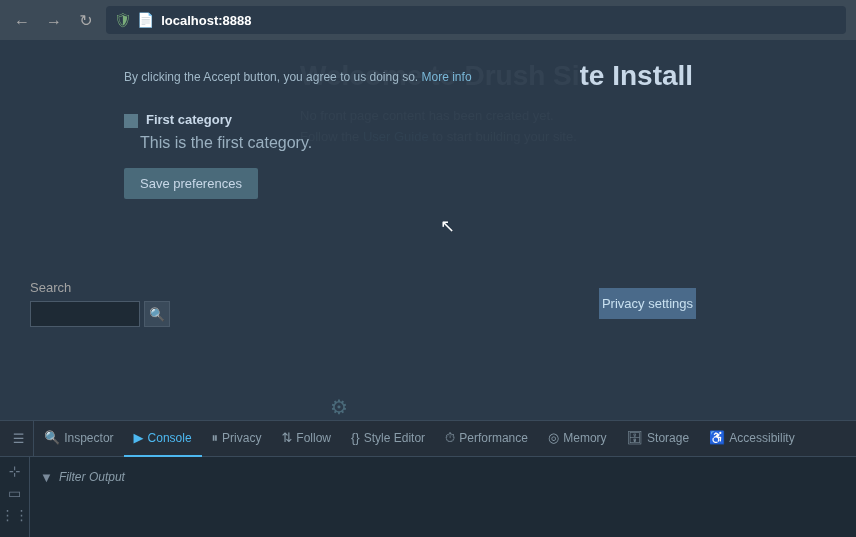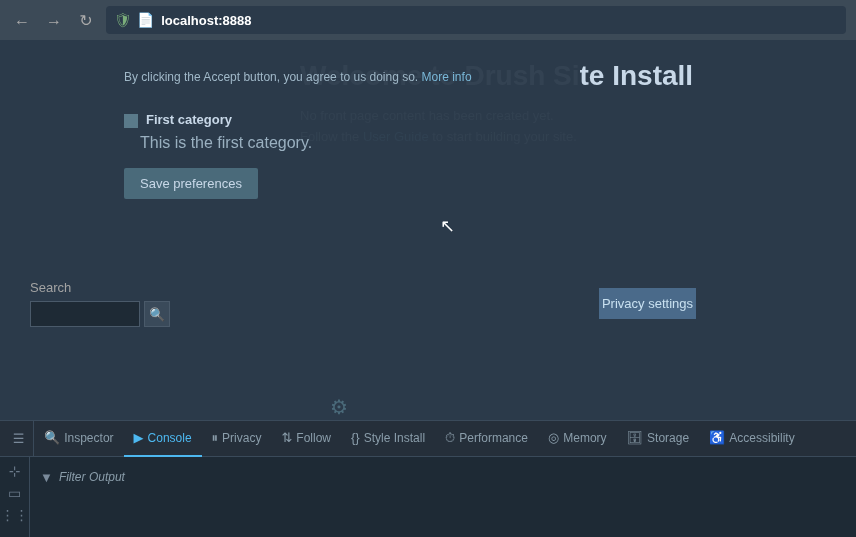--- a/index.html
+++ b/index.html
@@ -328,21 +328,21 @@
     <div class="dt-tab">
       <span class="dt-tab-icon">⏸</span>
       <span>Privacy</span>
     </div>
     <div class="dt-tab">
       <span class="dt-tab-icon">⇅</span>
       <span>Follow</span>
     </div>
     <div class="dt-tab">
       <span class="dt-tab-icon">{}</span>
-      <span>Style Install</span>
+      <span>Style Editor</span>
     </div>
     <div class="dt-tab">
       <span class="dt-tab-icon">⏱</span>
       <span>Performance</span>
     </div>
     <div class="dt-tab">
       <span class="dt-tab-icon">◎</span>
       <span>Memory</span>
     </div>
     <div class="dt-tab">

